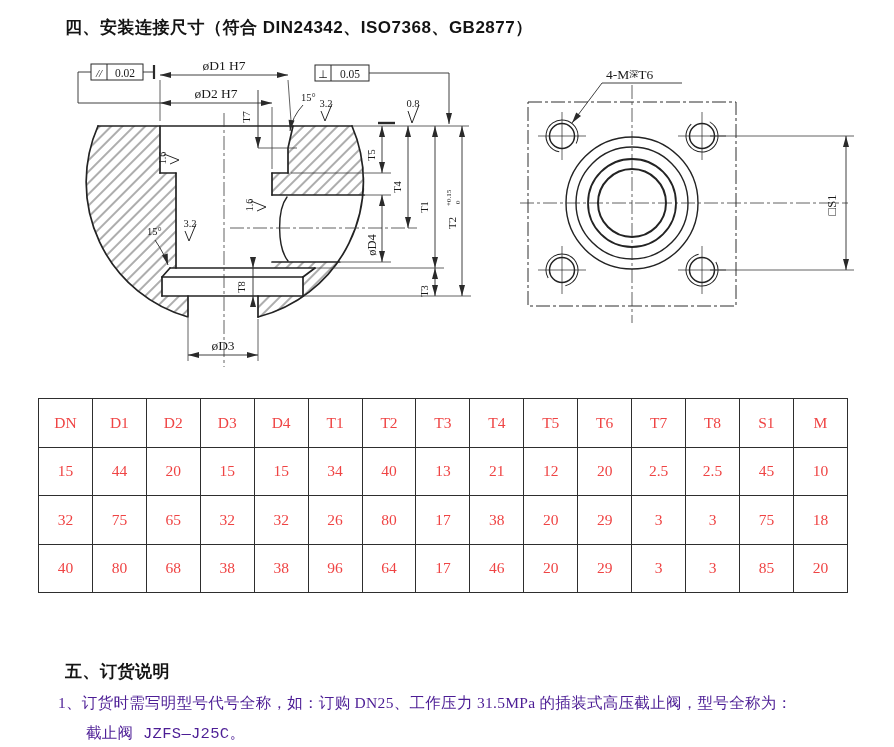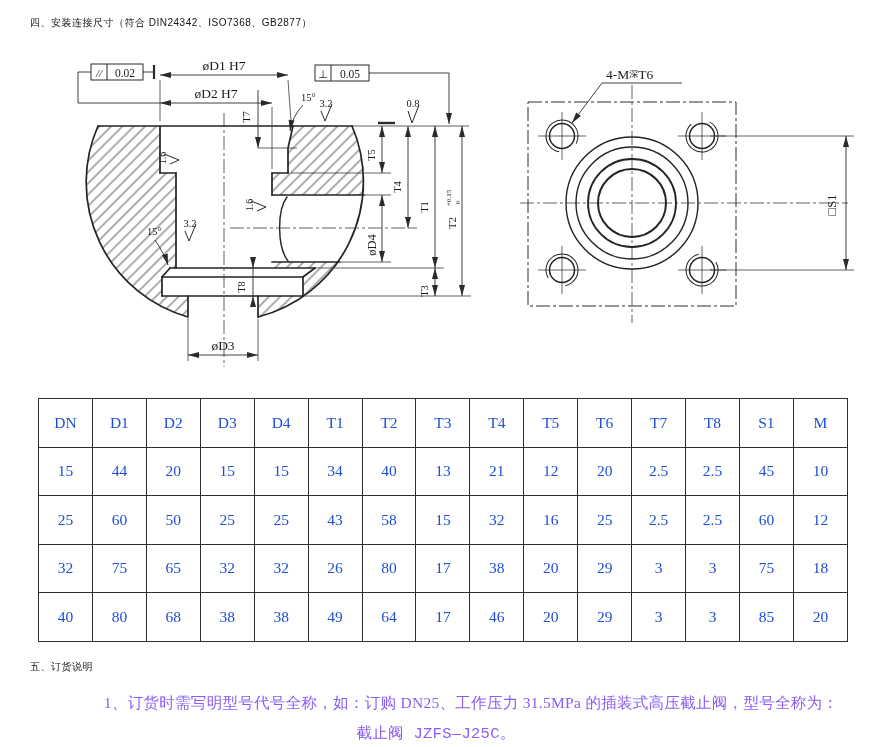--- a/index.html
+++ b/index.html
@@ -1,22 +1,22 @@
 <!DOCTYPE html>
 <html><head>
 <meta charset="utf-8">
 <style>
   html,body{margin:0;padding:0;background:#ffffff;}
   body{width:894px;height:747px;position:relative;overflow:hidden;
        font-family:"Liberation Sans",sans-serif;color:#1c1c1c;}
   .abs{position:absolute;}
-  .sec-title{font-weight:normal;font-size:10px;letter-spacing:.5px;color:#141414;}
-  .body-text{font-family:"Liberation Serif",serif;font-size:15.5px;color:#8b5cf6;letter-spacing:.3px;text-align:center;}
+  .sec-title{font-weight:bold;font-size:17px;letter-spacing:.5px;color:#141414;margin-left:35px;}
+  .body-text{font-family:"Liberation Serif",serif;font-size:15.5px;color:#4c1d95;letter-spacing:.3px;}
   table.dims{border-collapse:collapse;table-layout:fixed;width:810px;
-             font-family:"Liberation Serif",serif;font-size:15.5px;color:#1d4ed8;}
+             font-family:"Liberation Serif",serif;font-size:15.5px;color:#ef4444;}
   table.dims th,table.dims td{border:1.6px solid #2e2e2e;text-align:center;
              height:47.5px;font-weight:normal;padding:0;}
   svg text{font-family:"Liberation Serif",serif;fill:#1a1a1a;}
   svg{overflow:visible;}
 </style>
 </head>
 <body>
 
 <div class="abs sec-title" style="left:30px;top:16px;">四、安装连接尺寸（符合 DIN24342、ISO7368、GB2877）</div>
 
@@ -307,37 +307,20 @@
           <td>13</td>
           <td>21</td>
           <td>12</td>
           <td>20</td>
           <td>2.5</td>
           <td>2.5</td>
           <td>45</td>
           <td>10</td>
         </tr>
         <tr>
-          <td>25</td>
-          <td>60</td>
-          <td>50</td>
-          <td>25</td>
-          <td>25</td>
-          <td>43</td>
-          <td>58</td>
-          <td>15</td>
-          <td>32</td>
-          <td>16</td>
-          <td>25</td>
-          <td>2.5</td>
-          <td>2.5</td>
-          <td>60</td>
-          <td>12</td>
-        </tr>
-        <tr>
           <td>32</td>
           <td>75</td>
           <td>65</td>
           <td>32</td>
           <td>32</td>
           <td>26</td>
           <td>80</td>
           <td>17</td>
           <td>38</td>
           <td>20</td>
@@ -346,21 +329,21 @@
           <td>3</td>
           <td>75</td>
           <td>18</td>
         </tr>
         <tr>
           <td>40</td>
           <td>80</td>
           <td>68</td>
           <td>38</td>
           <td>38</td>
-          <td>49</td>
+          <td>96</td>
           <td>64</td>
           <td>17</td>
           <td>46</td>
           <td>20</td>
           <td>29</td>
           <td>3</td>
           <td>3</td>
           <td>85</td>
           <td>20</td>
         </tr>

